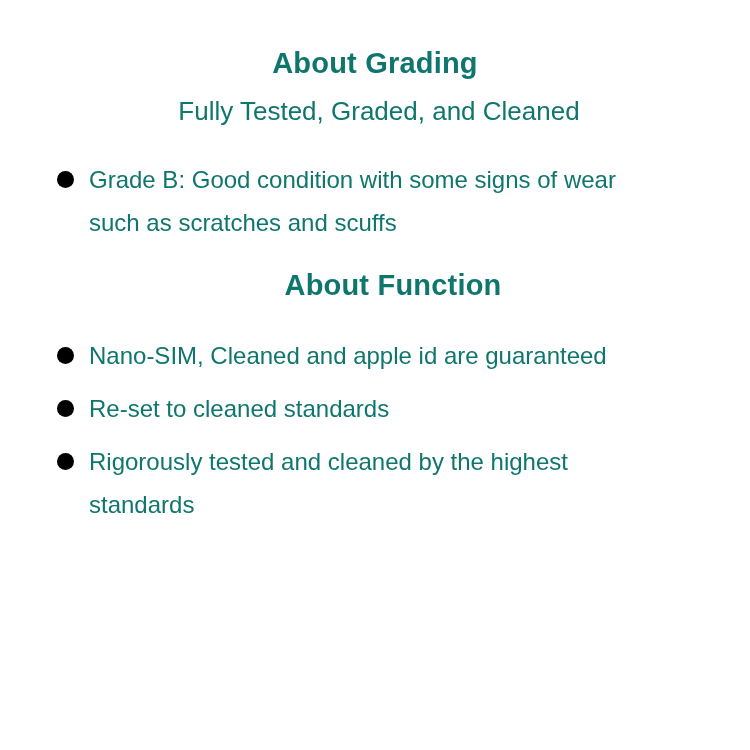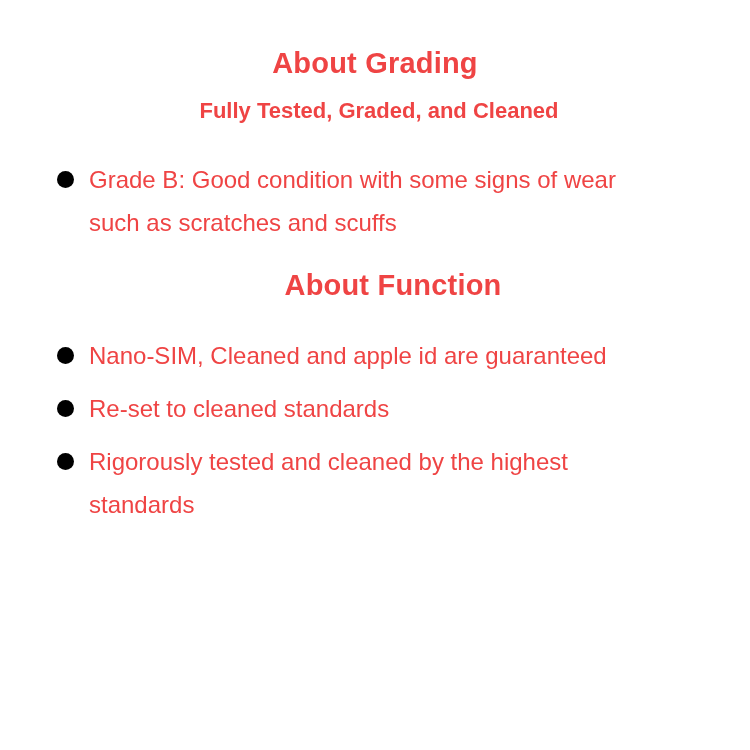--- a/index.html
+++ b/index.html
@@ -5,39 +5,39 @@
   html, body {
     margin: 0;
     padding: 0;
     background: #ffffff;
   }
   .page {
     position: relative;
     width: 750px;
     height: 750px;
     background: #ffffff;
-    color: #ef4444;
+    color: #0f766e;
     font-family: "Liberation Sans", sans-serif;
     overflow: hidden;
     box-sizing: border-box;
     padding-top: 44px;
   }
   .section-title {
     margin: 0;
     font-size: 29px;
     line-height: 38px;
     font-weight: bold;
     text-align: center;
     letter-spacing: 0.2px;
   }
   .subtitle {
     margin: 12px 0 0 8px;
-    font-size: 22px;
+    font-size: 26px;
     line-height: 34px;
-    font-weight: bold;
+    font-weight: normal;
     text-align: center;
   }
   ul.bullet-list {
     list-style: none;
     margin: 0;
     padding: 0 0 0 57px;
   }
   .bullet-list.grading {
     margin-top: 30px;
   }

